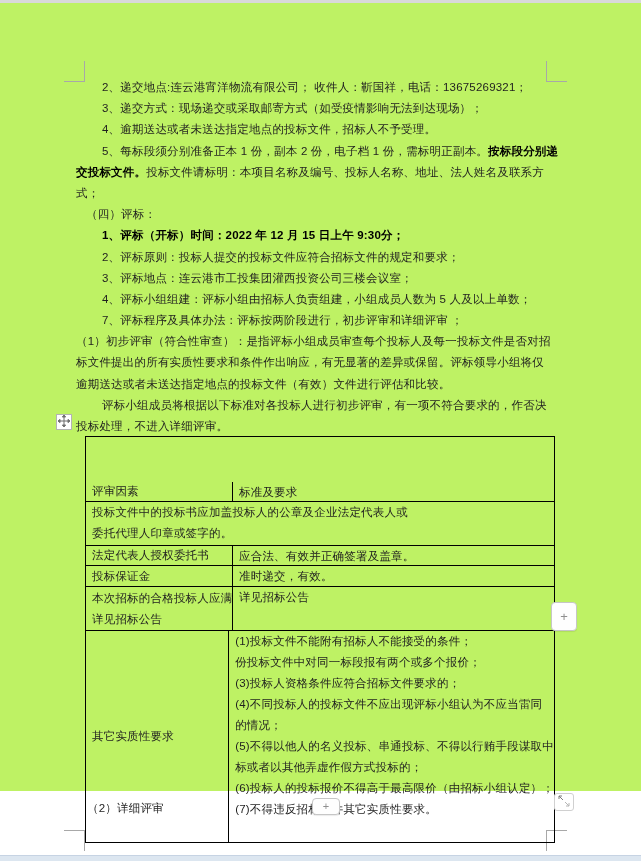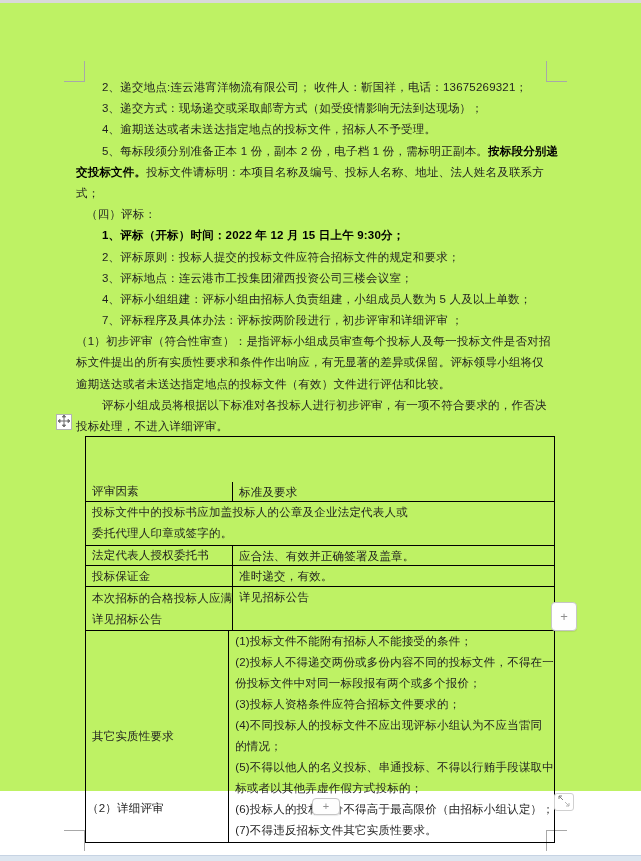--- a/index.html
+++ b/index.html
@@ -123,21 +123,20 @@
         <div class="c2">
           <div class="cline">详见招标公告</div>
         </div>
       </div>
       <div class="trow" style="height: 211px;">
         <div class="c1">
           <div class="cline">其它实质性要求</div>
         </div>
         <div class="c2">
           <div class="cline">(1)投标文件不能附有招标人不能接受的条件；</div>
-          <div class="cline">(2)投标人不得递交两份或多份内容不同的投标文件，不得在一</div>
           <div class="cline">份投标文件中对同一标段报有两个或多个报价；</div>
           <div class="cline">(3)投标人资格条件应符合招标文件要求的；</div>
           <div class="cline">(4)不同投标人的投标文件不应出现评标小组认为不应当雷同</div>
           <div class="cline">的情况；</div>
           <div class="cline">(5)不得以他人的名义投标、串通投标、不得以行贿手段谋取中</div>
           <div class="cline">标或者以其他弄虚作假方式投标的；</div>
           <div class="cline">(6)投标人的投标报价不得高于最高限价（由招标小组认定）；</div>
           <div class="cline">(7)不得违反招标文件其它实质性要求。</div>
         </div>
       </div>

